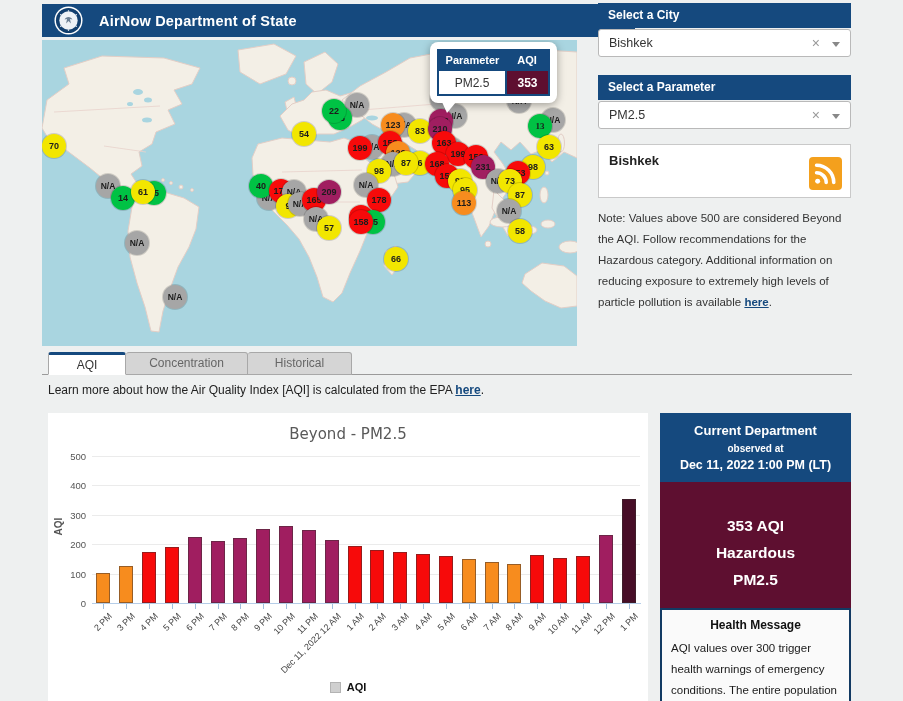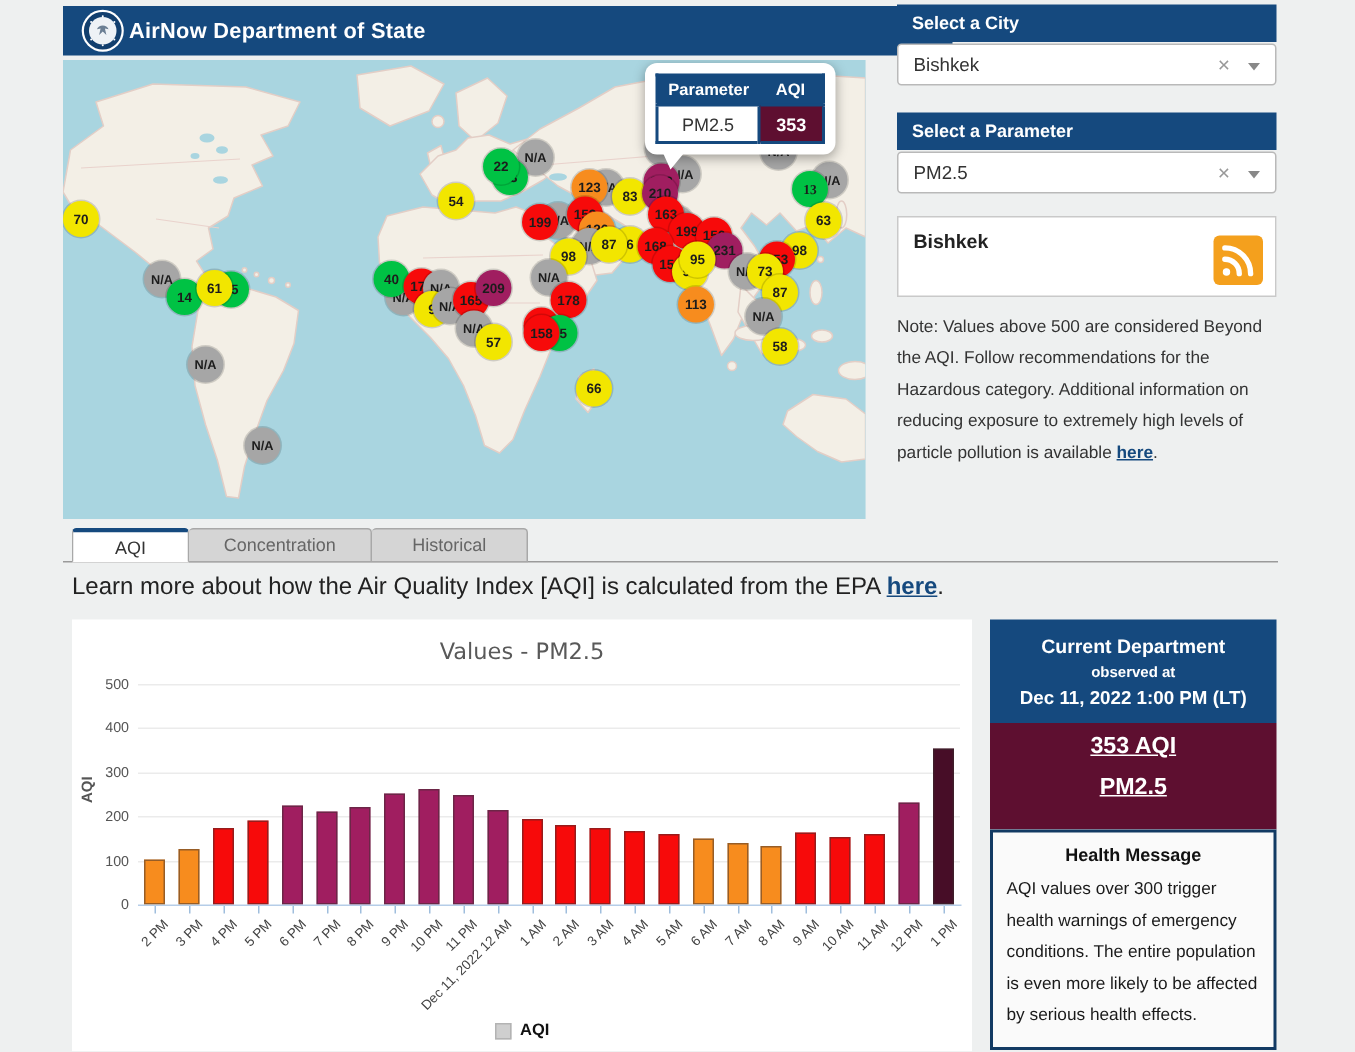--- a/index.html
+++ b/index.html
@@ -2,21 +2,21 @@
 <html style="--blue: #15497E; --maroon: #5E0F30; --chartmaroon: #470D27; --green: #00C244; --yellow: #F2E600; --orange: #F78C1E; --red: #F70A0A; --purple: #A01E60; --na: #A6A6A6; --rss: #F4A01D;"><head>
 <meta charset="utf-8">
 <style>
   * { margin:0; padding:0; box-sizing:border-box; }
   html,body { background:#eef0f0; }
   body { font-family:"Liberation Sans", sans-serif; }
   #app { position:relative; width:903px; height:701px; background:#eef0f0; overflow:hidden; }
 
   
   .header { position:absolute; left:42px; top:4px; width:593px; height:33px;
-            background:var(--blue); display:flex; align-items:center; padding-left:12px; gap:3px; }
+            background:var(--blue); display:flex; align-items:center; padding-left:12px; gap:16px; }
   .header .title { color:#fff; font-size:14.5px; font-weight:bold; letter-spacing:.2px; }
   .seal { width:29px; height:29px; flex:0 0 auto; }
 
   
   .map { position:absolute; left:42px; top:40px; width:535px; height:306px; overflow:hidden; background:#A9D5E0; }
   .map svg.base { position:absolute; left:0; top:0; }
   .mk { position:absolute; width:24px; height:24px; border-radius:50%;
         display:flex; align-items:center; justify-content:center;
         font-size:9px; font-weight:bold; color:#1c1c1c;
         box-shadow:0 0 0 1px rgba(0,0,0,0.15); }
@@ -35,21 +35,21 @@
 
   
   .tabs { position:absolute; left:48px; top:352px; display:flex; z-index:2; }
   .tab { height:23px; line-height:20px; text-align:center; font-size:12px; color:#666;
          background:#d5d5d5; border:1px solid #a8a8a8; border-left-width:0; border-radius:3px 3px 0 0; }
   .tab:first-child { border-left-width:1px; }
   .tab.active { background:#fff; color:#333; border-top:3px solid var(--blue); border-bottom:1px solid #fff; }
   .tab.t1 { width:78px; } .tab.t2 { width:122px; } .tab.t3 { width:104px; }
   .tabline { position:absolute; left:42px; top:374px; width:810px; height:1px; background:#9a9a9a; }
 
-  .learn { position:absolute; left:48px; top:383px; font-size:16px; color:#222; }
+  .learn { position:absolute; left:48px; top:383px; font-size:12px; color:#222; }
   a.lnk { color:var(--blue); font-weight:bold; text-decoration:underline; cursor:pointer; }
 
   
   .chart-box { position:absolute; left:48px; top:413px; width:600px; height:288px; background:#fff; }
   .chart-title { position:absolute; left:0; top:12px; width:100%; text-align:center;
                  font-family:"DejaVu Sans", sans-serif; font-size:15px; color:#595959; }
   .ylab { position:absolute; left:2px; top:108px; font-size:10px; font-weight:bold; color:#555; transform:rotate(-90deg); }
   .grid { position:absolute; left:44px; width:548px; height:1px; background:#ebebeb; }
   .ytick { position:absolute; left:6px; width:32px; text-align:right; font-size:9.5px; color:#555; }
   .axis { position:absolute; left:44px; top:190px; width:549px; height:1px; background:#b5cde8; }
@@ -60,21 +60,21 @@
   .legend { position:absolute; left:0; top:268px; width:100%; display:flex; justify-content:center; align-items:center; gap:6px; }
   .legend .sw { width:11px; height:11px; background:#cfcfcf; border:1px solid #b3b3b3; }
   .legend .lt { font-size:11px; font-weight:bold; color:#111; }
 
   
   .panel { position:absolute; left:660px; top:413px; width:191px; }
   .cc-header { background:var(--blue); color:#fff; text-align:center; padding:10px 6px 10px; }
   .cc-title { font-size:13px; font-weight:bold; }
   .cc-obs { font-size:10px; font-weight:bold; margin-top:5px; }
   .cc-date { font-size:12.5px; font-weight:bold; margin-top:4px; }
-  .cc-aqi { background:var(--maroon); color:#fff; text-align:center; padding:2px 0 15px;text-decoration:underline; }
+  .cc-aqi { background:var(--maroon); color:#fff; text-align:center; padding:30px 0 15px; }
   .cc-aqi div { font-size:15.5px; font-weight:bold; line-height:27px; }
   .cc-health { border:2px solid #123a63; background:#fafafa; padding:8px 9px 10px; }
   .hm-title { text-align:center; font-size:12px; font-weight:bold; color:#111; }
   .hm-text { margin-top:6px; font-size:11.5px; line-height:21px; color:#1a1a1a; }
 
   
   .sidebar { position:absolute; left:598px; top:3px; width:253px; }
   .widget-header { height:25px; line-height:25px; background:var(--blue); color:#fff;
                    font-size:12px; font-weight:bold; padding-left:10px; }
   .select { position:relative; height:28px; margin-top:1px; background:#fff; border:1px solid #b9b9b9;
@@ -203,21 +203,21 @@
         <div class="mk" style="left: 387px; top: 69px; background: rgb(160, 30, 96);">203</div>
         <div class="mk" style="left: 386px; top: 77px; background: rgb(160, 30, 96);">210</div>
         <div class="mk na" style="left: 397px; top: 97px; background: rgb(166, 166, 166);">N/A</div>
         <div class="mk" style="left: 390px; top: 91px; background: rgb(247, 10, 10);">163</div>
         <div class="mk" style="left: 404px; top: 102px; background: rgb(247, 10, 10);">199</div>
         <div class="mk" style="left: 422px; top: 105px; background: rgb(247, 10, 10);">156</div>
         <div class="mk" style="left: 429px; top: 115px; background: rgb(160, 30, 96);">231</div>
         <div class="mk" style="left: 383px; top: 112px; background: rgb(247, 10, 10);">168</div>
         <div class="mk" style="left: 393px; top: 124px; background: rgb(247, 10, 10);">159</div>
         <div class="mk" style="left: 406px; top: 129px; background: rgb(242, 230, 0);">90</div>
-        <div class="mk" style="left: 411px; top: 121px; background: rgb(242, 230, 0);">95</div>
+        <div class="mk" style="left: 411px; top: 138px; background: rgb(242, 230, 0);">95</div>
         <div class="mk" style="left: 410px; top: 151px; background: rgb(247, 140, 30);">113</div>
         <div class="mk" style="left: 486px; top: 74px; background: rgb(0, 194, 68); font-family: Liberation Serif, serif;">13</div>
         <div class="mk" style="left: 495px; top: 95px; background: rgb(242, 230, 0);">63</div>
         <div class="mk" style="left: 479px; top: 115px; background: rgb(242, 230, 0);">98</div>
         <div class="mk" style="left: 464px; top: 121px; background: rgb(247, 10, 10);">153</div>
         <div class="mk na" style="left: 444px; top: 129px; background: rgb(166, 166, 166);">N/A</div>
         <div class="mk" style="left: 456px; top: 129px; background: rgb(242, 230, 0);">73</div>
         <div class="mk" style="left: 466px; top: 143px; background: rgb(242, 230, 0);">87</div>
         <div class="mk na" style="left: 455px; top: 159px; background: rgb(166, 166, 166);">N/A</div>
         <div class="mk" style="left: 466px; top: 179px; background: rgb(242, 230, 0);">58</div>
@@ -242,21 +242,21 @@
   <div class="tabs">
     <div class="tab t1 active">AQI</div>
     <div class="tab t2">Concentration</div>
     <div class="tab t3">Historical</div>
   </div>
   <div class="tabline"></div>
 
   <div class="learn"><span>Learn more about how the Air Quality Index [AQI] is calculated from the EPA </span><a class="lnk">here</a><span>.</span></div>
 
   <div class="chart-box">
-    <div class="chart-title">Values - PM2.5</div>
+    <div class="chart-title">Beyond - PM2.5</div>
     <div class="ylab">AQI</div>
     <div id="plot">
         <div class="ytick" style="top: 185px;">0</div>
         <div class="grid" style="top: 160.6px;"></div>
         <div class="ytick" style="top: 155.6px;">100</div>
         <div class="grid" style="top: 131.2px;"></div>
         <div class="ytick" style="top: 126.2px;">200</div>
         <div class="grid" style="top: 101.8px;"></div>
         <div class="ytick" style="top: 96.8px;">300</div>
         <div class="grid" style="top: 72.4px;"></div>
@@ -344,20 +344,21 @@
   </div>
 
   <div class="panel">
     <div class="cc-header">
       <div class="cc-title">Current Department</div>
       <div class="cc-obs">observed at</div>
       <div class="cc-date">Dec 11, 2022 1:00 PM (LT)</div>
     </div>
     <div class="cc-aqi">
       <div>353 AQI</div>
+      <div>Hazardous</div>
       <div>PM2.5</div>
     </div>
     <div class="cc-health">
       <div class="hm-title">Health Message</div>
       <div class="hm-text">AQI values over 300 trigger health warnings of emergency conditions. The entire population is even more likely to be affected by serious health effects.</div>
     </div>
 
   </div>
 
   <div class="sidebar">

